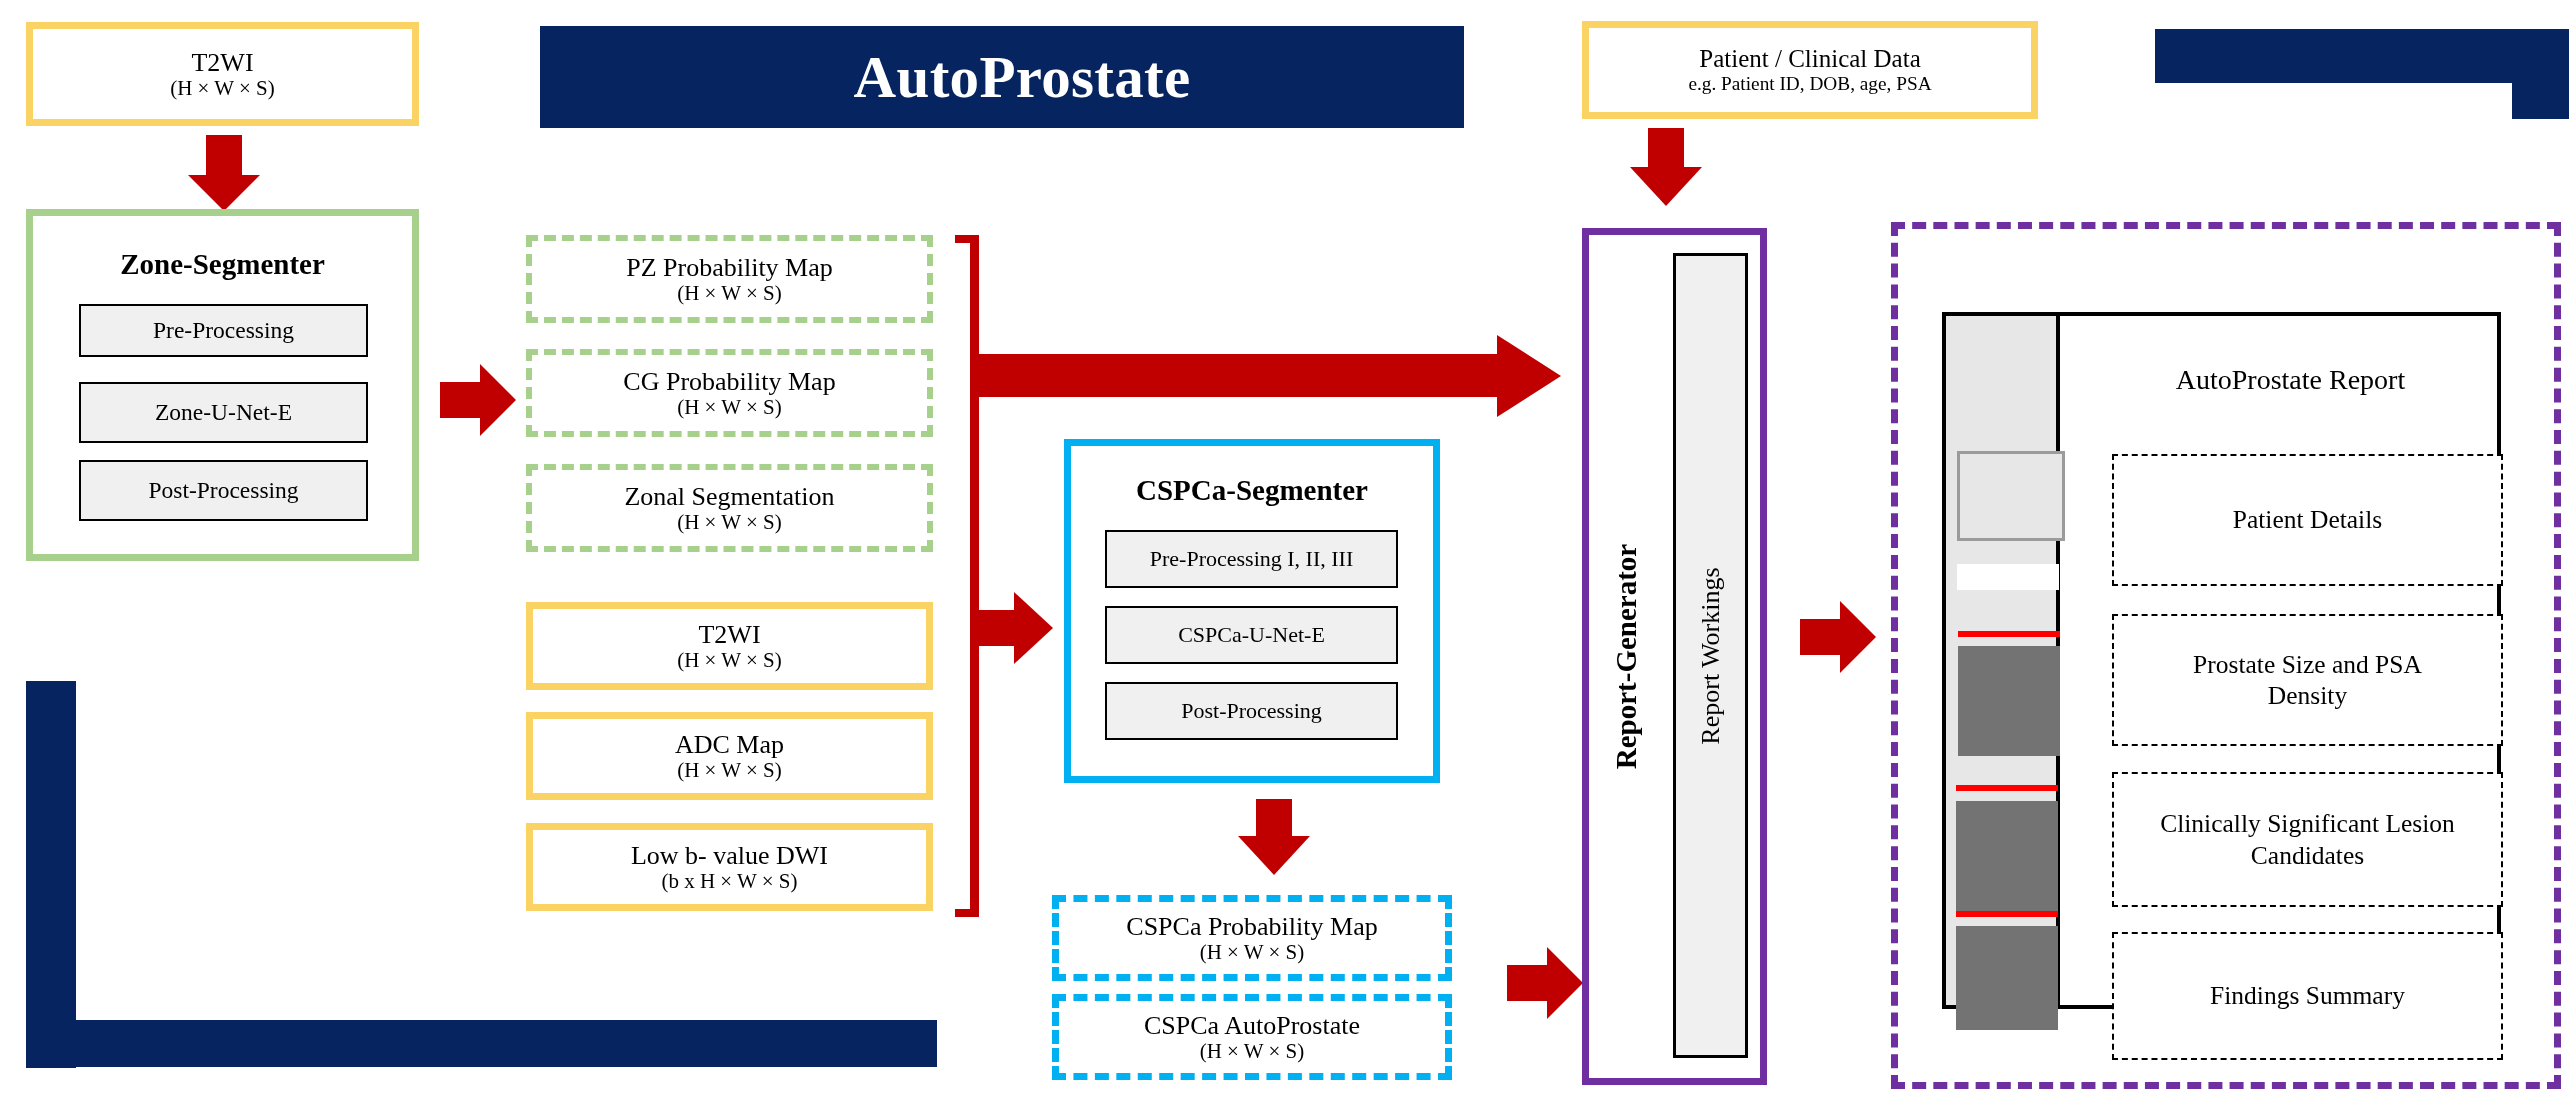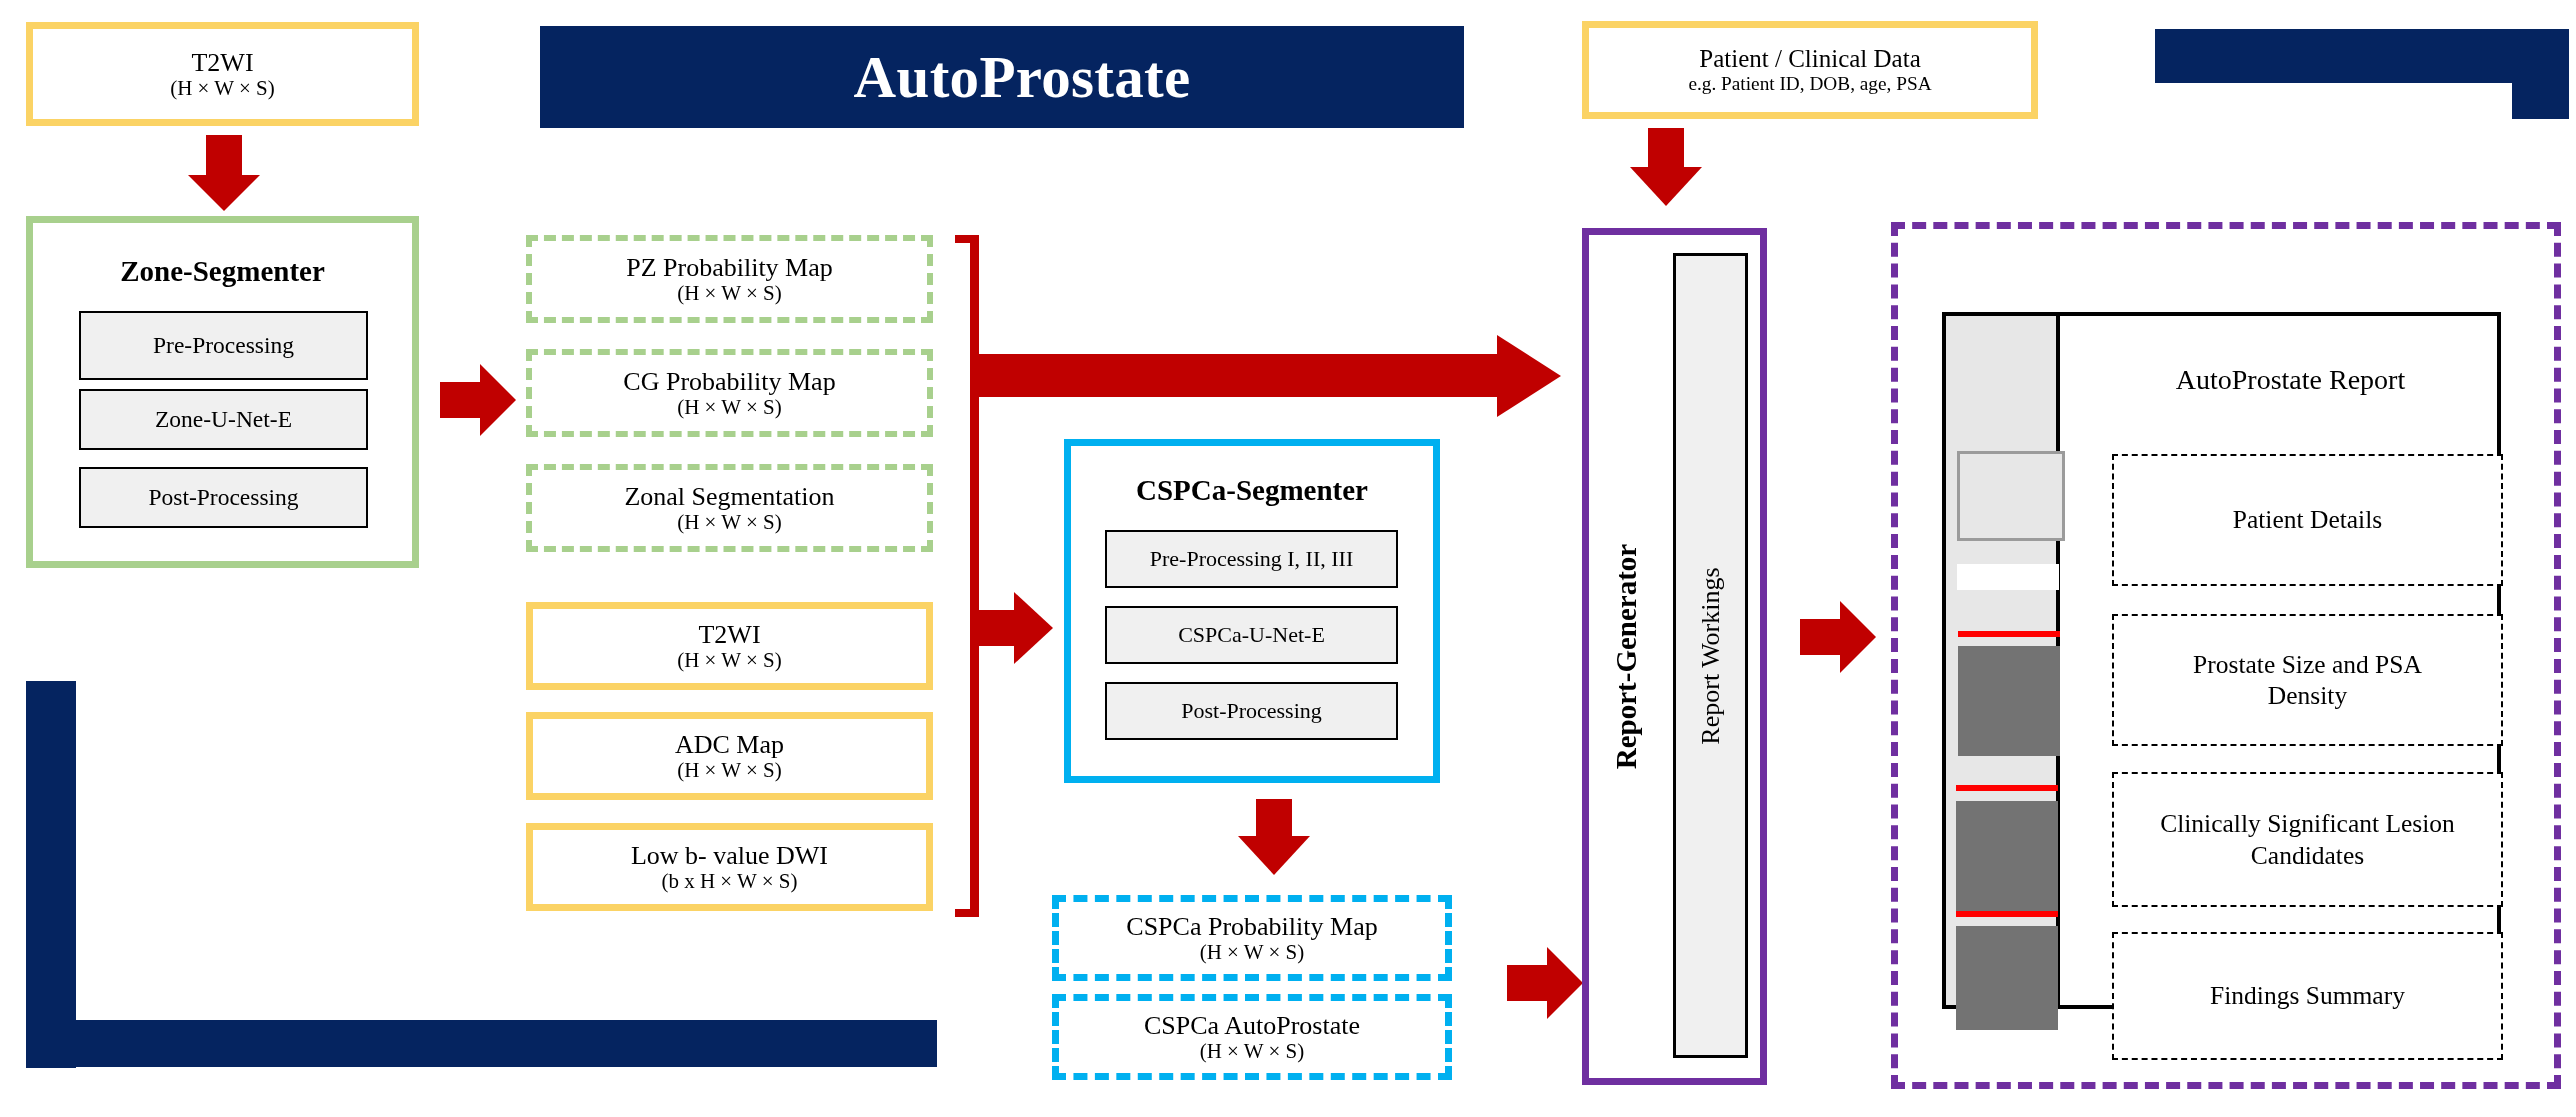--- a/index.html
+++ b/index.html
@@ -109,23 +109,23 @@
   <div class="abs box yellow-solid" style="left:26px;top:22px;width:393px;height:104px;">
     <div class="l1">T2WI</div>
     <div class="l2">(H × W × S)</div>
   </div>
 
   <div class="abs" style="left:188px;top:135px;width:72px;height:76px;">
     <div class="ar-shaft" style="left:18px;top:0;width:36px;height:43px;"></div>
     <div class="ar-head-d" style="left:0;top:40px;border-width:36px 36px 0 36px;"></div>
   </div>
 
-  <div class="abs green-solid" style="left:26px;top:216px;width:393px;height:352px;background:#fff;">
+  <div class="abs green-solid" style="left:26px;top:209px;width:393px;height:352px;background:#fff;">
     <div class="module-title" style="margin-top:32px;">Zone-Segmenter</div>
-    <div class="abs slab" style="left:46px;top:88px;width:289px;height:69px;">
+    <div class="abs slab" style="left:46px;top:88px;width:289px;height:53px;">
       <span>Pre-Processing</span>
     </div>
     <div class="abs slab" style="left:46px;top:166px;width:289px;height:61px;">
       <span>Zone-U-Net-E</span>
     </div>
     <div class="abs slab" style="left:46px;top:244px;width:289px;height:61px;">
       <span>Post-Processing</span>
     </div>
   </div>
 

